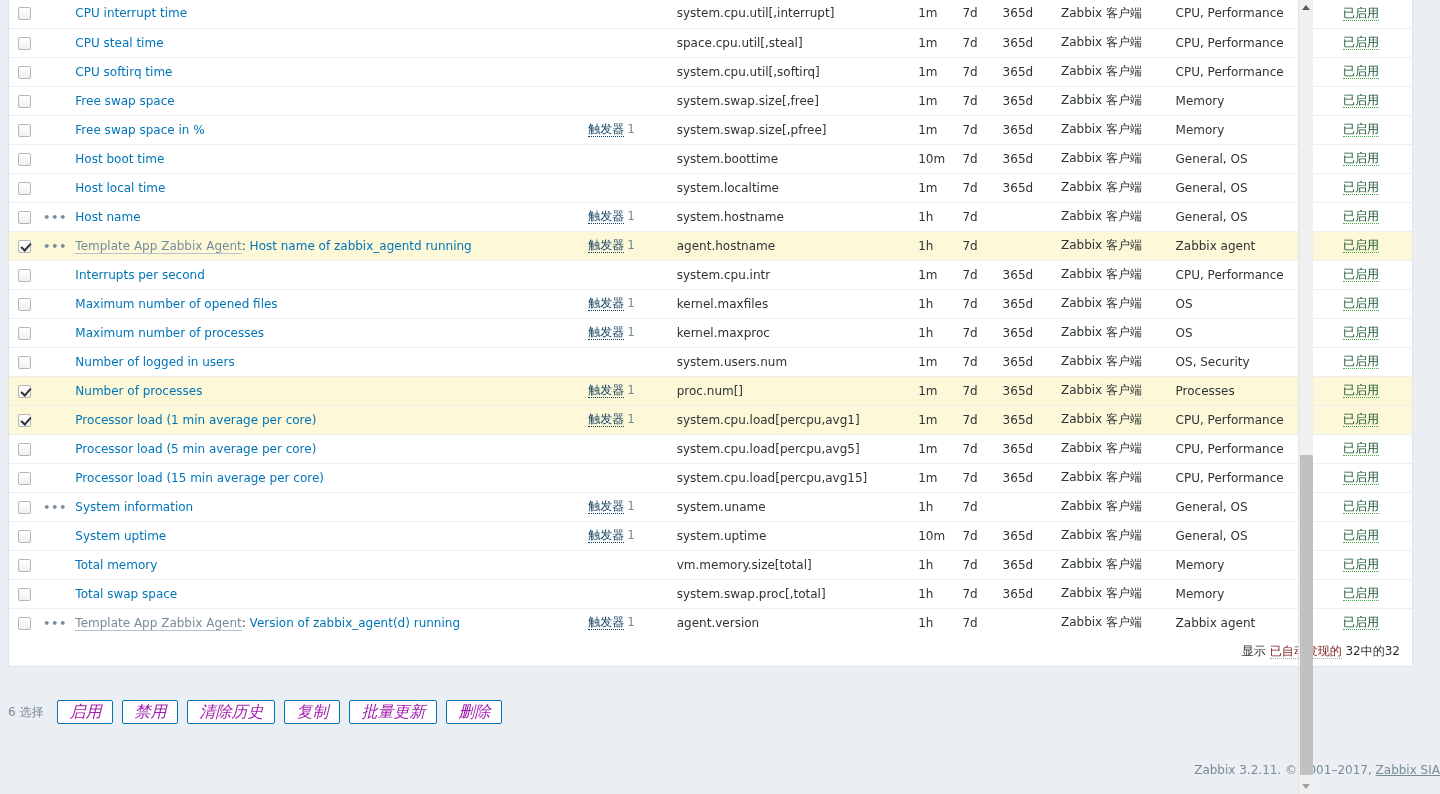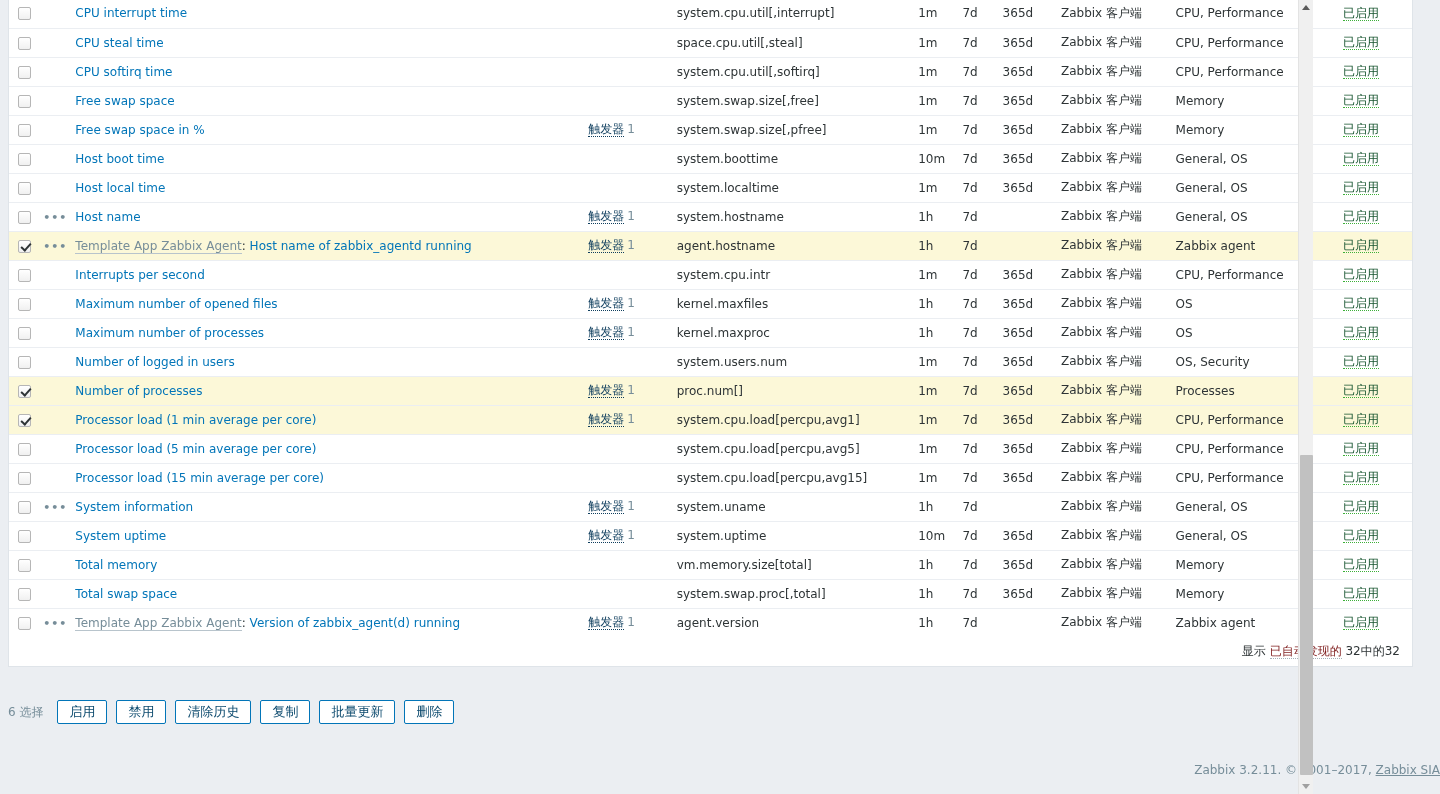--- a/index.html
+++ b/index.html
@@ -119,28 +119,29 @@
     position: absolute;
     left: 8px; top: 700px;
     width: 1405px;
     display: flex;
     align-items: center;
     gap: 9px;
   }
   .sel-count { color: #768d99; font-size: 12px; margin-right: 5px; }
   .btn {
     font-family: "DejaVu Sans", "Liberation Sans", sans-serif;
-    font-size: 13px;
-    color: #0c4a6e;
+    font-size: 16px;
+    color: #a21caf;
     background: #ffffff;
     border: 1px solid #0275b8;
     border-radius: 2px;
     padding: 4px 11px;
     line-height: 14px;
     cursor: pointer;
+    font-style: italic;
   }
 
   
   .footer {
     position: absolute;
     left: 0; top: 763px;
     width: 1440px;
     text-align: right;
     color: #768d99;
     font-size: 12px;

